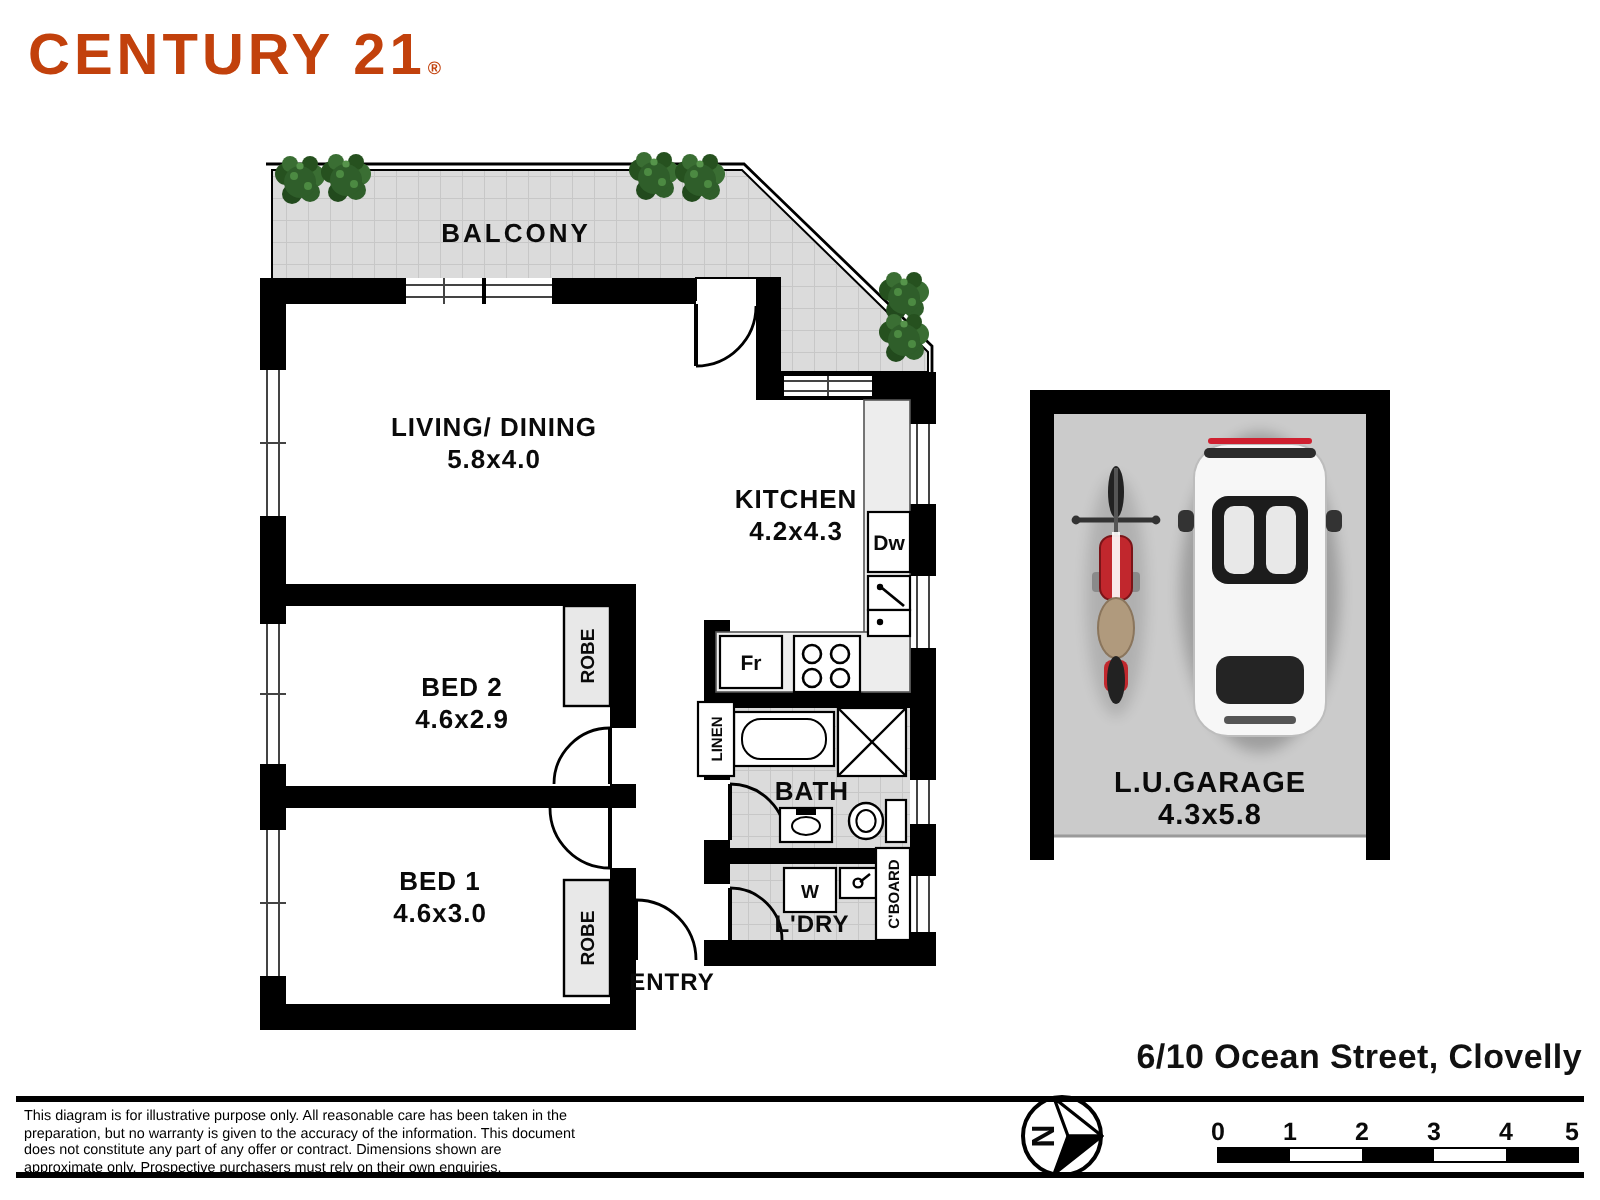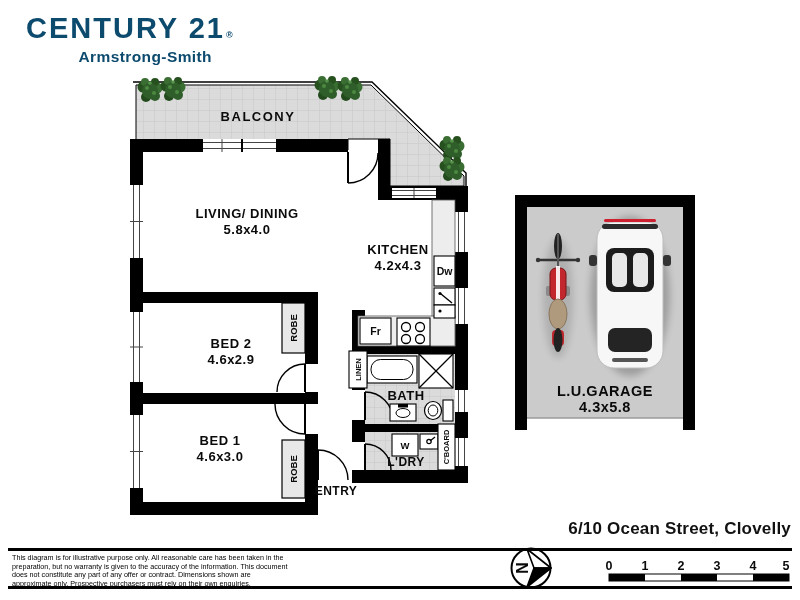--- a/index.html
+++ b/index.html
@@ -1,20 +1,20 @@
 <!DOCTYPE html>
 <html><head>
 <meta charset="utf-8">
 <style>
   html,body{margin:0;padding:0;background:#fff;}
   .stage{position:relative;width:800px;height:600px;background:#fff;overflow:hidden;
          font-family:"Liberation Sans",sans-serif;color:#111;}
   .stage svg{position:absolute;left:0;top:0;}
   
-  .logo{position:absolute;left:26px;top:12px;color:#0c4a6e;text-align:center;}
+  .logo{position:absolute;left:14px;top:12px;color:#c2410c;}
   .logo-main{font-size:29px;font-weight:800;letter-spacing:2px;white-space:nowrap;}
   .logo-main .reg{font-size:9px;font-weight:700;margin-left:1px;}
   .logo-office{font-size:15.5px;font-weight:700;letter-spacing:.4px;margin:3px 0 0 30px;}
   
   .address{position:absolute;right:9px;top:519px;font-size:17px;font-weight:700;
            letter-spacing:.2px;white-space:nowrap;}
   .rule{position:absolute;left:8px;width:784px;background:#000;}
   .rule-top{top:548px;height:3px;}
   .rule-bottom{top:586px;height:2.5px;}
   .disclaimer{position:absolute;left:12px;top:554px;width:278px;font-size:7.2px;
@@ -39,21 +39,20 @@
   .fixbox{fill:#fff;stroke:#000;stroke-width:1.1;}
   .closet{fill:#e8e8e8;stroke:#000;stroke-width:1.2;}
 </style>
 </head>
 <body>
 
 <div class="stage">
 
   <div class="logo">
     <div class="logo-main"><span>CENTURY 21</span><span class="reg">®</span></div>
-    <div class="logo-office">Armstrong-Smith</div>
   </div>
 
   <svg width="800" height="600" viewBox="0 0 800 600">
     <defs>
       <pattern id="tiles" width="11" height="11" patternUnits="userSpaceOnUse">
         <rect width="11" height="11" fill="#dbdbdb"></rect>
         <path d="M 11 0 H 0 V 11" stroke="#c7c7c7" stroke-width="1" fill="none"></path>
       </pattern>
       <filter id="soft" x="-50%" y="-50%" width="200%" height="200%">
         <feGaussianBlur stdDeviation="3.5"></feGaussianBlur>

